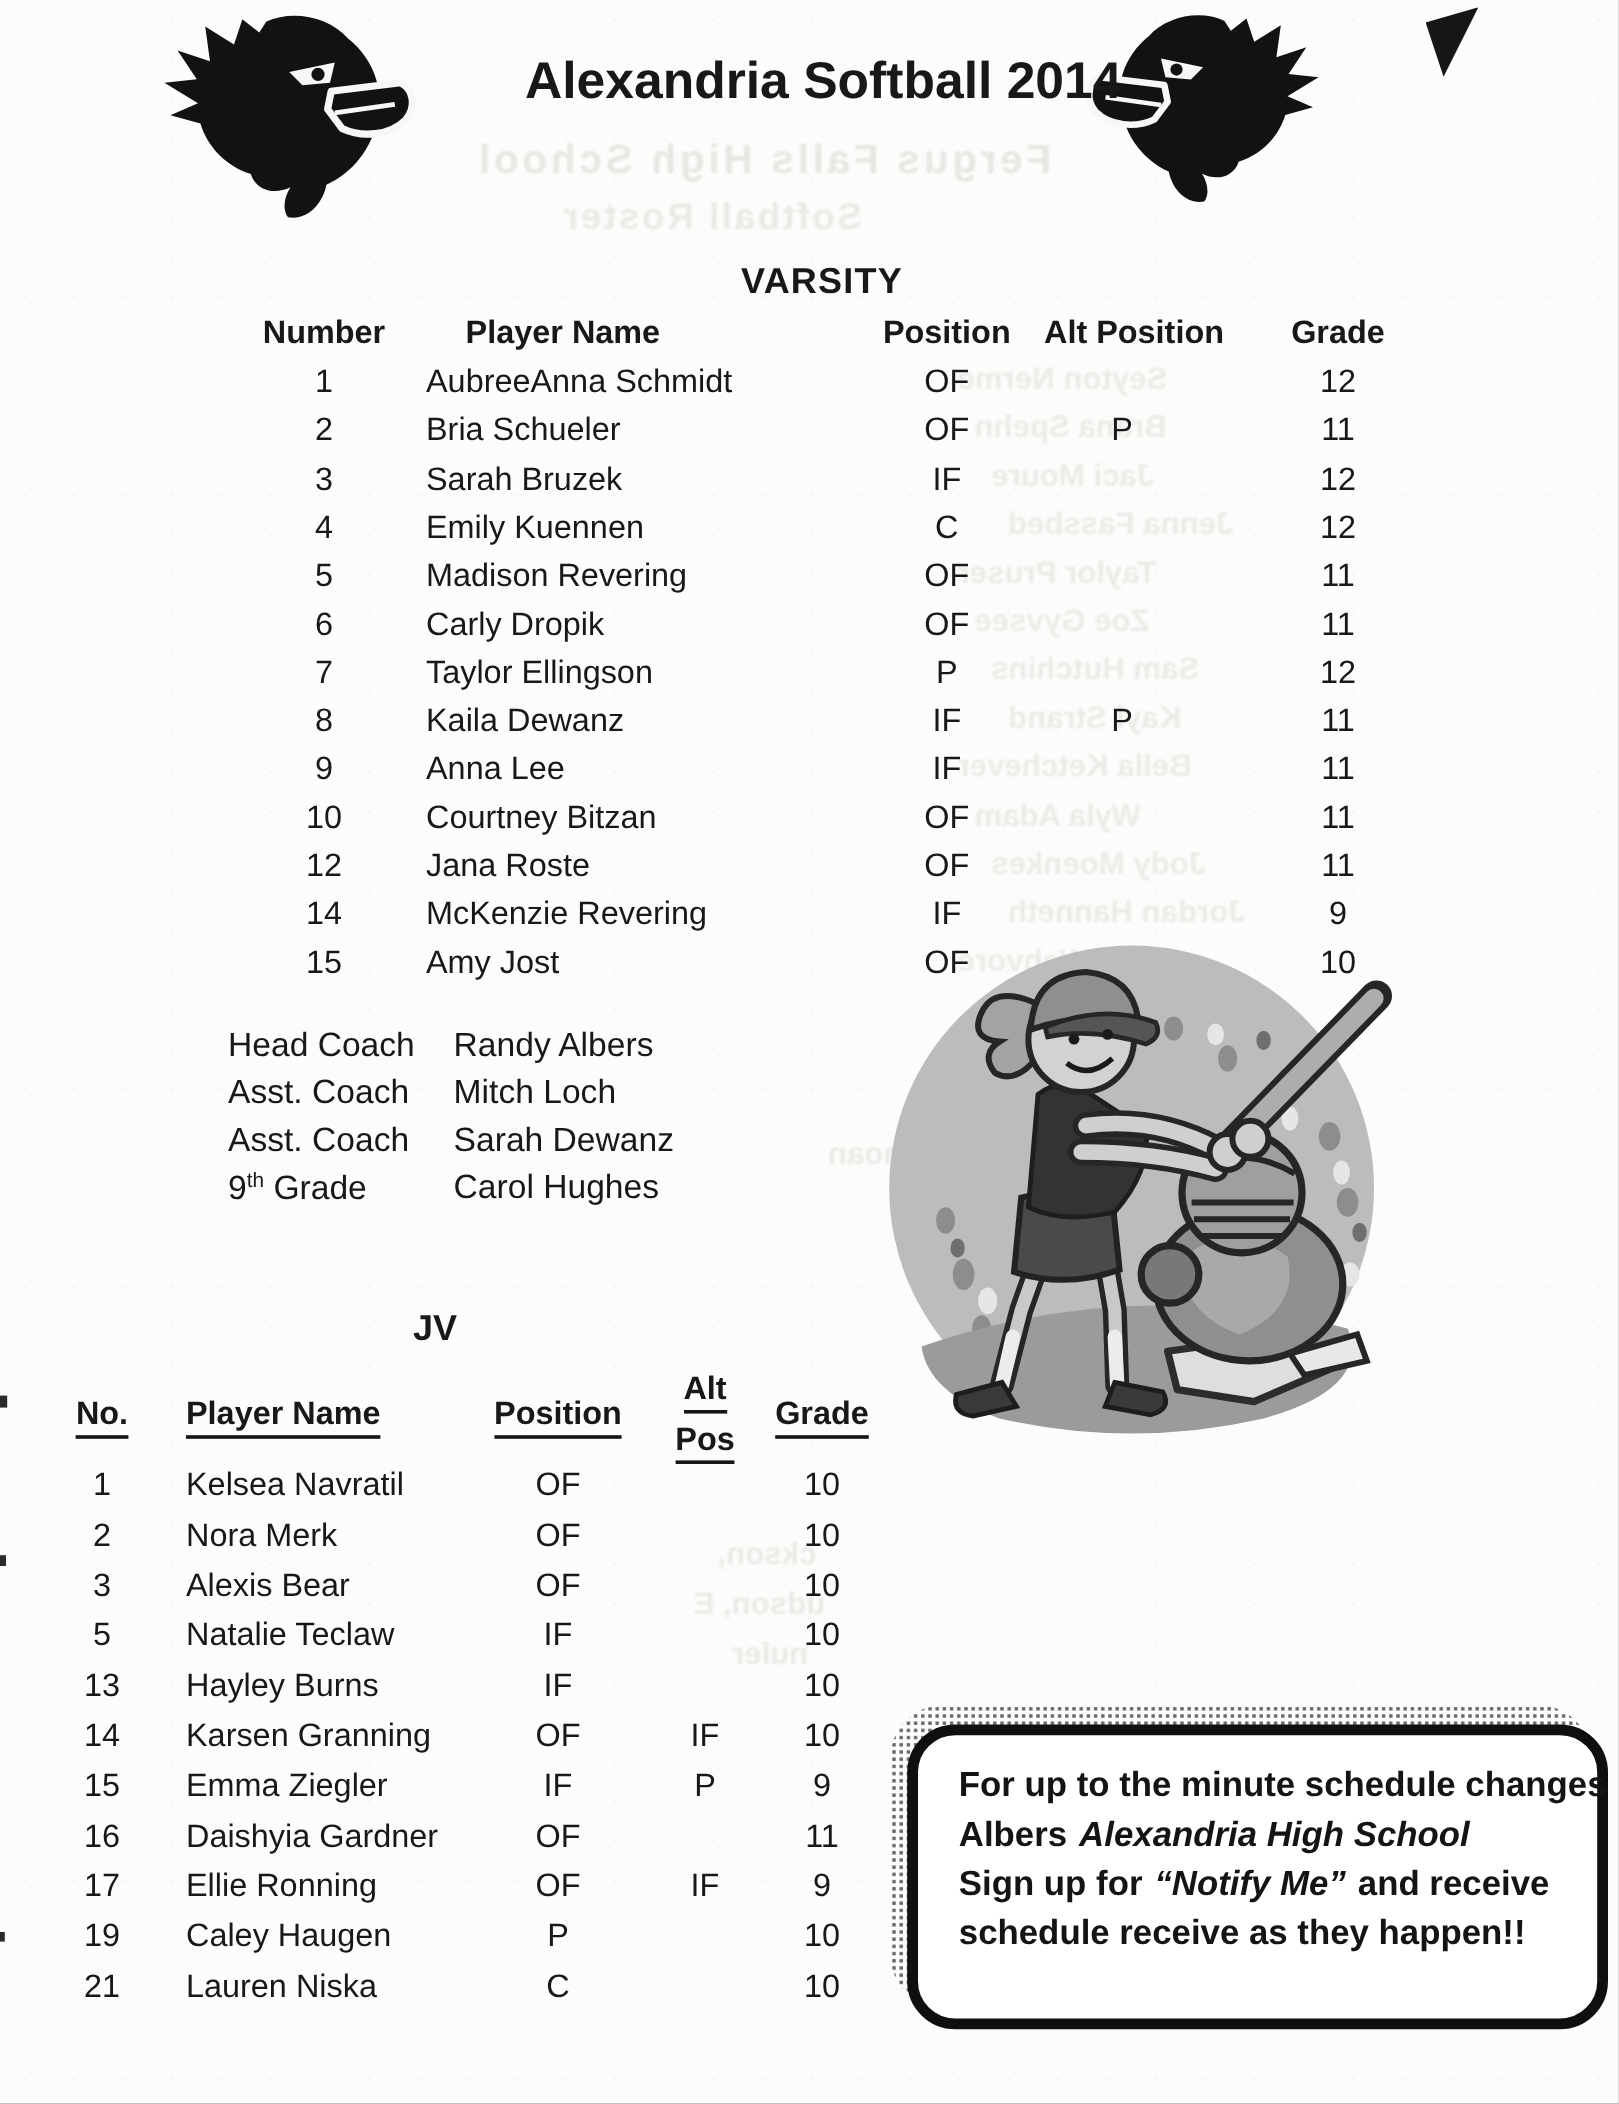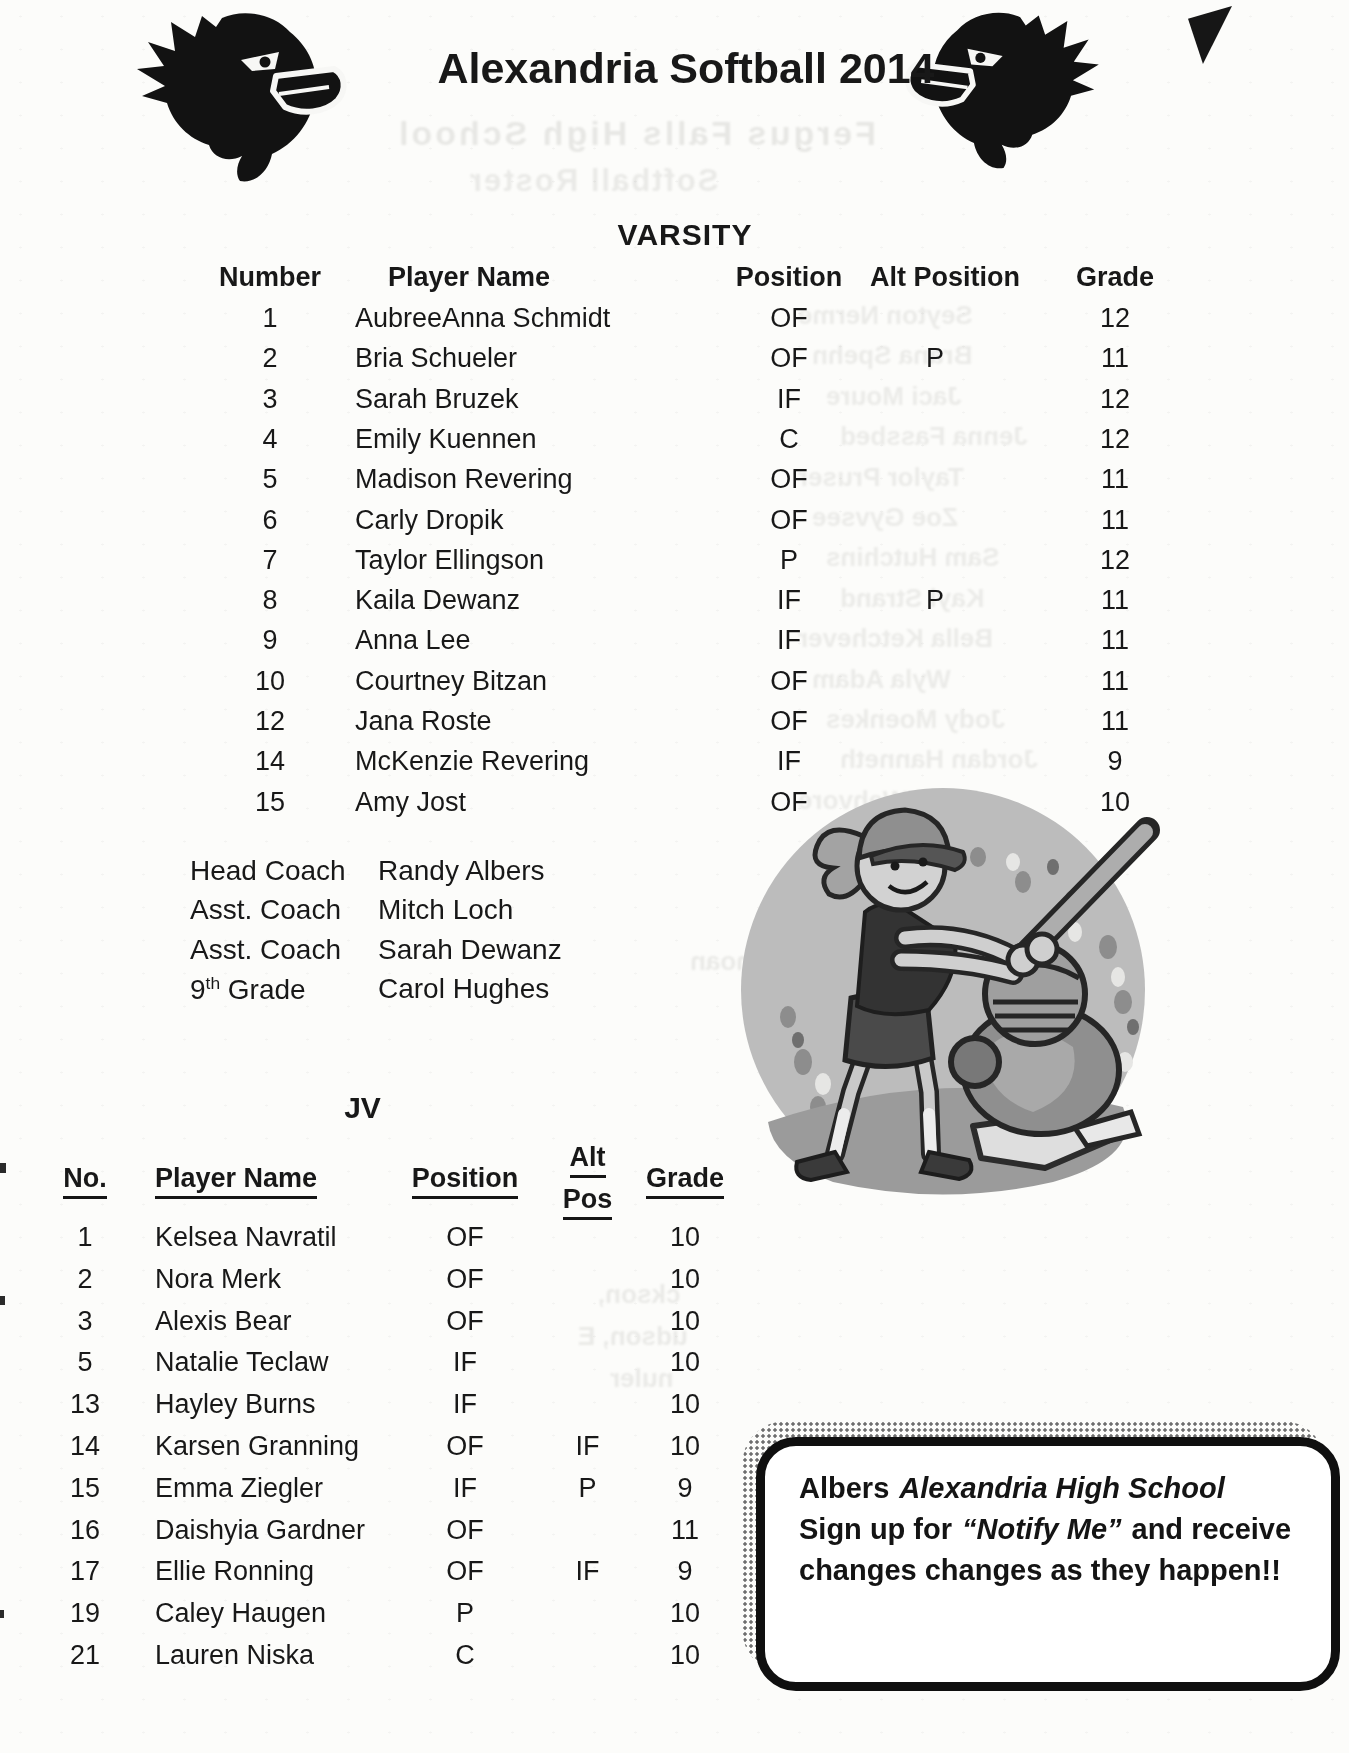--- a/index.html
+++ b/index.html
@@ -403,27 +403,30 @@
       <path d="M148,94 Q196,74 240,90 Q246,102 232,108 Q188,94 150,102 Z" fill="#555555" stroke="#262626" stroke-width="4"></path>
       <circle cx="172" cy="104" r="4.5" fill="#1a1a1a"></circle>
       <circle cx="200" cy="100" r="4.5" fill="#1a1a1a"></circle>
       <path d="M166,124 Q184,138 204,120" stroke="#1a1a1a" stroke-width="4.5" fill="none"></path>
     </g>
   </svg>
 
   <div class="notice-shadow"></div>
   <div class="notice">
     <div class="nl">
+      <span>For up to the minute schedule changes</span>
+    </div>
+    <div class="nl">
       <span>Albers</span><span class="nem">Alexandria High School</span>
     </div>
     <div class="nl">
       <span>Sign up for</span><span class="nem">“Notify Me”</span><span>and receive</span>
     </div>
     <div class="nl">
-      <span>changes changes as they happen!!</span>
+      <span>schedule receive as they happen!!</span>
     </div>
   </div>
 
   <div class="mark" style="left:0;top:1163px;width:6px;height:10px;"></div>
   <div class="mark" style="left:0;top:1296px;width:5px;height:9px;"></div>
   <div class="mark" style="left:0;top:1610px;width:4px;height:8px;"></div>
 
 </div>
 
 </body></html>

